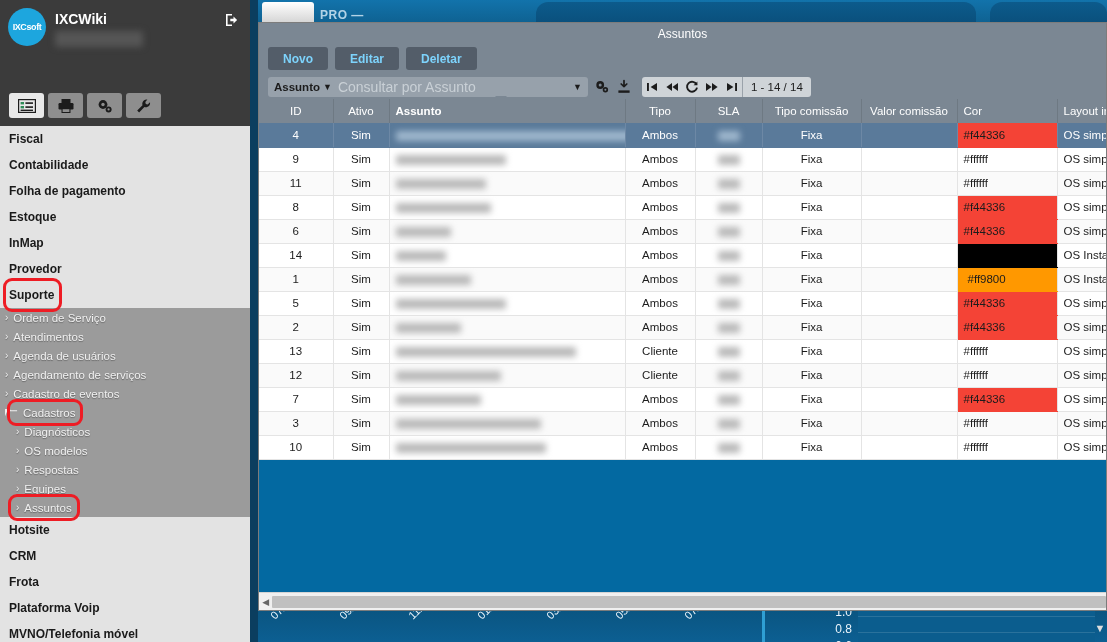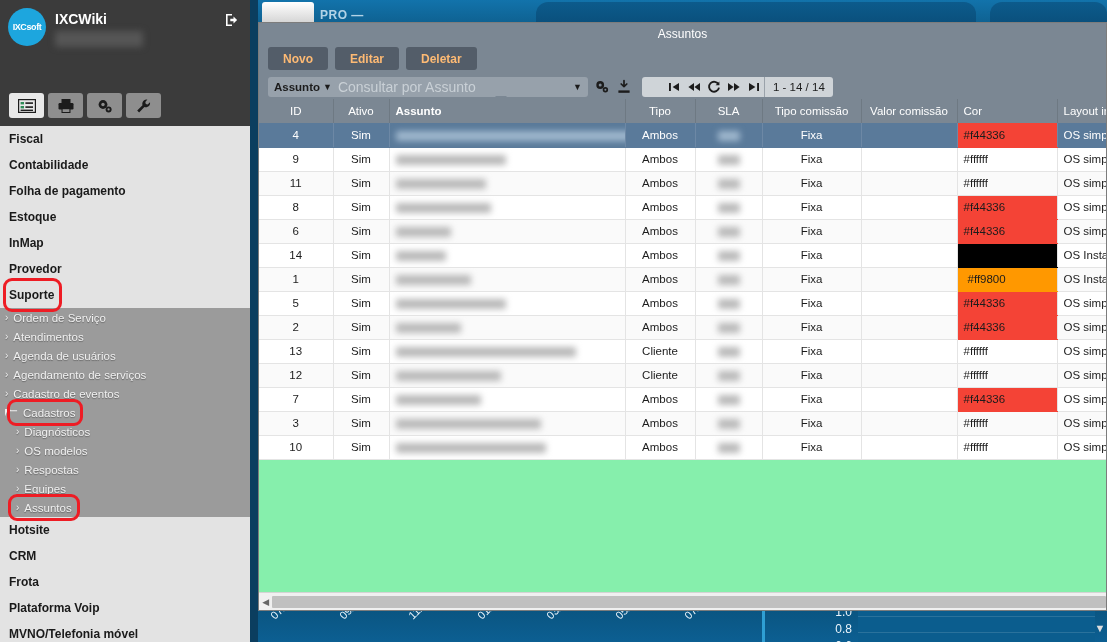--- a/index.html
+++ b/index.html
@@ -153,21 +153,21 @@
   }
   #panel-title {
     position: absolute; left: 0; right: 0; top: 4px; text-align: center;
     color: #fff; font-size: 12px;
   }
   #toolbar {
     height: 30px; background: #7b8793; padding: 2px 0 0 9px;
     display: flex; align-items: flex-start; gap: 7px;
   }
   .tb-btn {
-    height: 23px; padding: 0 15px; background: #535d69; color: #fdba74;
+    height: 23px; padding: 0 15px; background: #535d69; color: #7dd3fc;
     font-size: 12px; font-weight: bold; border-radius: 3px;
     display: flex; align-items: center; justify-content: center; cursor: pointer;
   }
 
   #filterbar {
     height: 24px; background: #7b8793; position: relative;
     padding-left: 9px; display: flex; align-items: center;
   }
   #filter-field {
     width: 320px; height: 20px; background: #97a1ab; border-radius: 3px;
@@ -175,38 +175,38 @@
   }
   #filter-label { color: #1c1c1c; font-size: 11.5px; font-weight: bold; }
   #filter-caret { margin: 0 6px 0 3px; font-size: 9px; color: #1c1c1c; }
   #filter-placeholder { color: #c9d0d6; font-size: 14px; }
   #filter-arrow {
     position: absolute; right: 6px; font-size: 9px; color: #1c1c1c;
   }
   .fb-icon { width: 16px; height: 16px; margin-left: 6px; cursor: pointer; }
   #pager {
     margin-left: 10px; height: 20px; background: #cfd4d8; border-radius: 3px;
-    display: flex; align-items: center; padding-left: 22px;
+    display: flex; align-items: center;
   }
   .pg-btn {
     width: 20px; height: 20px; display: flex; align-items: center;
     justify-content: center; cursor: pointer;
   }
   #pager-count {
     border-left: 1px solid #9aa2aa; padding: 0 8px; height: 20px;
     display: flex; align-items: center; font-size: 11.5px; color: #1c1c1c;
   }
   #filter-tick {
     position: absolute; left: 236px; top: 21px;
     width: 0; height: 0; border-left: 6px solid transparent;
     border-right: 6px solid transparent; border-top: 6px solid #7b8793;
   }
 
   
-  #table-wrap { position: absolute; left: 0; right: 0; top: 76px; bottom: 18px; background: #86efac; overflow: hidden; }
+  #table-wrap { position: absolute; left: 0; right: 0; top: 76px; bottom: 18px; background: #0369a1; overflow: hidden; }
   table { border-collapse: collapse; width: 849px; table-layout: fixed; }
   thead th {
     background: #7b8793; color: #fff; font-size: 11.5px; font-weight: normal;
     height: 24px; padding: 0 6px; text-align: center; white-space: nowrap;
     border-right: 1px solid #6e7983;
   }
   thead th.bold { font-weight: bold; text-align: left; }
   tbody td {
     height: 24px; font-size: 11.5px; color: #1c1c1c; padding: 0 6px;
     text-align: center; white-space: nowrap; overflow: hidden;

